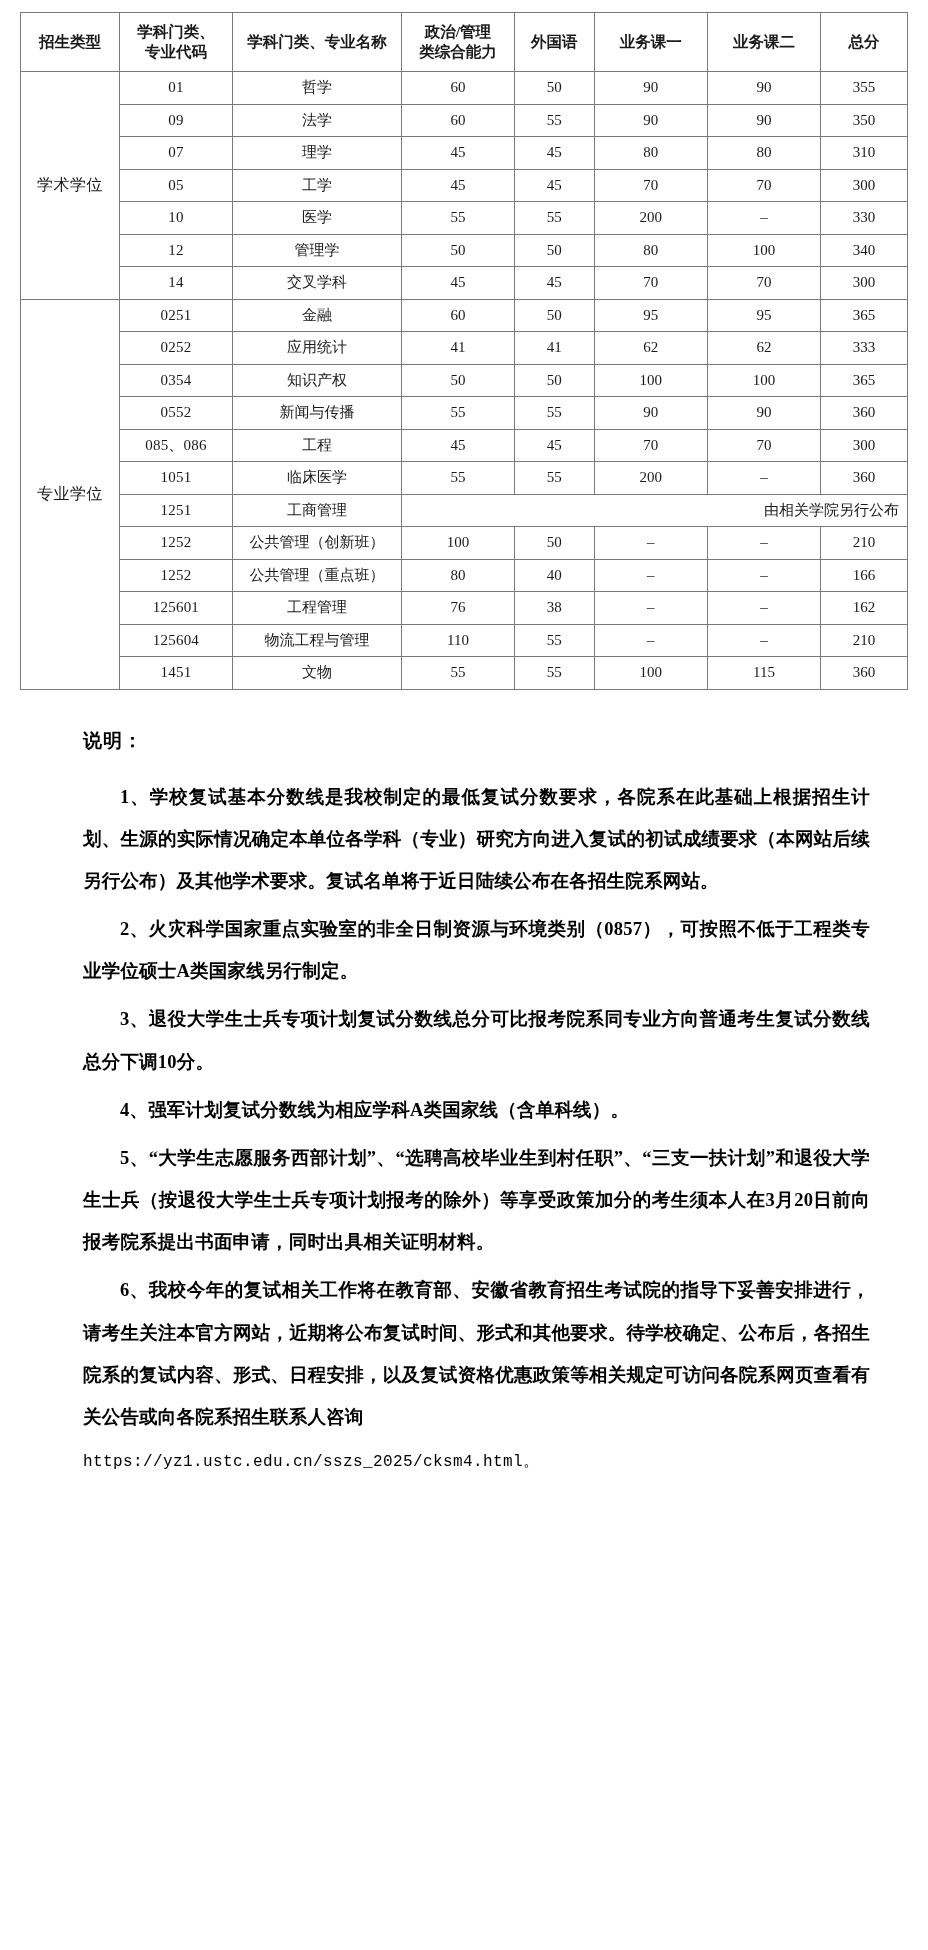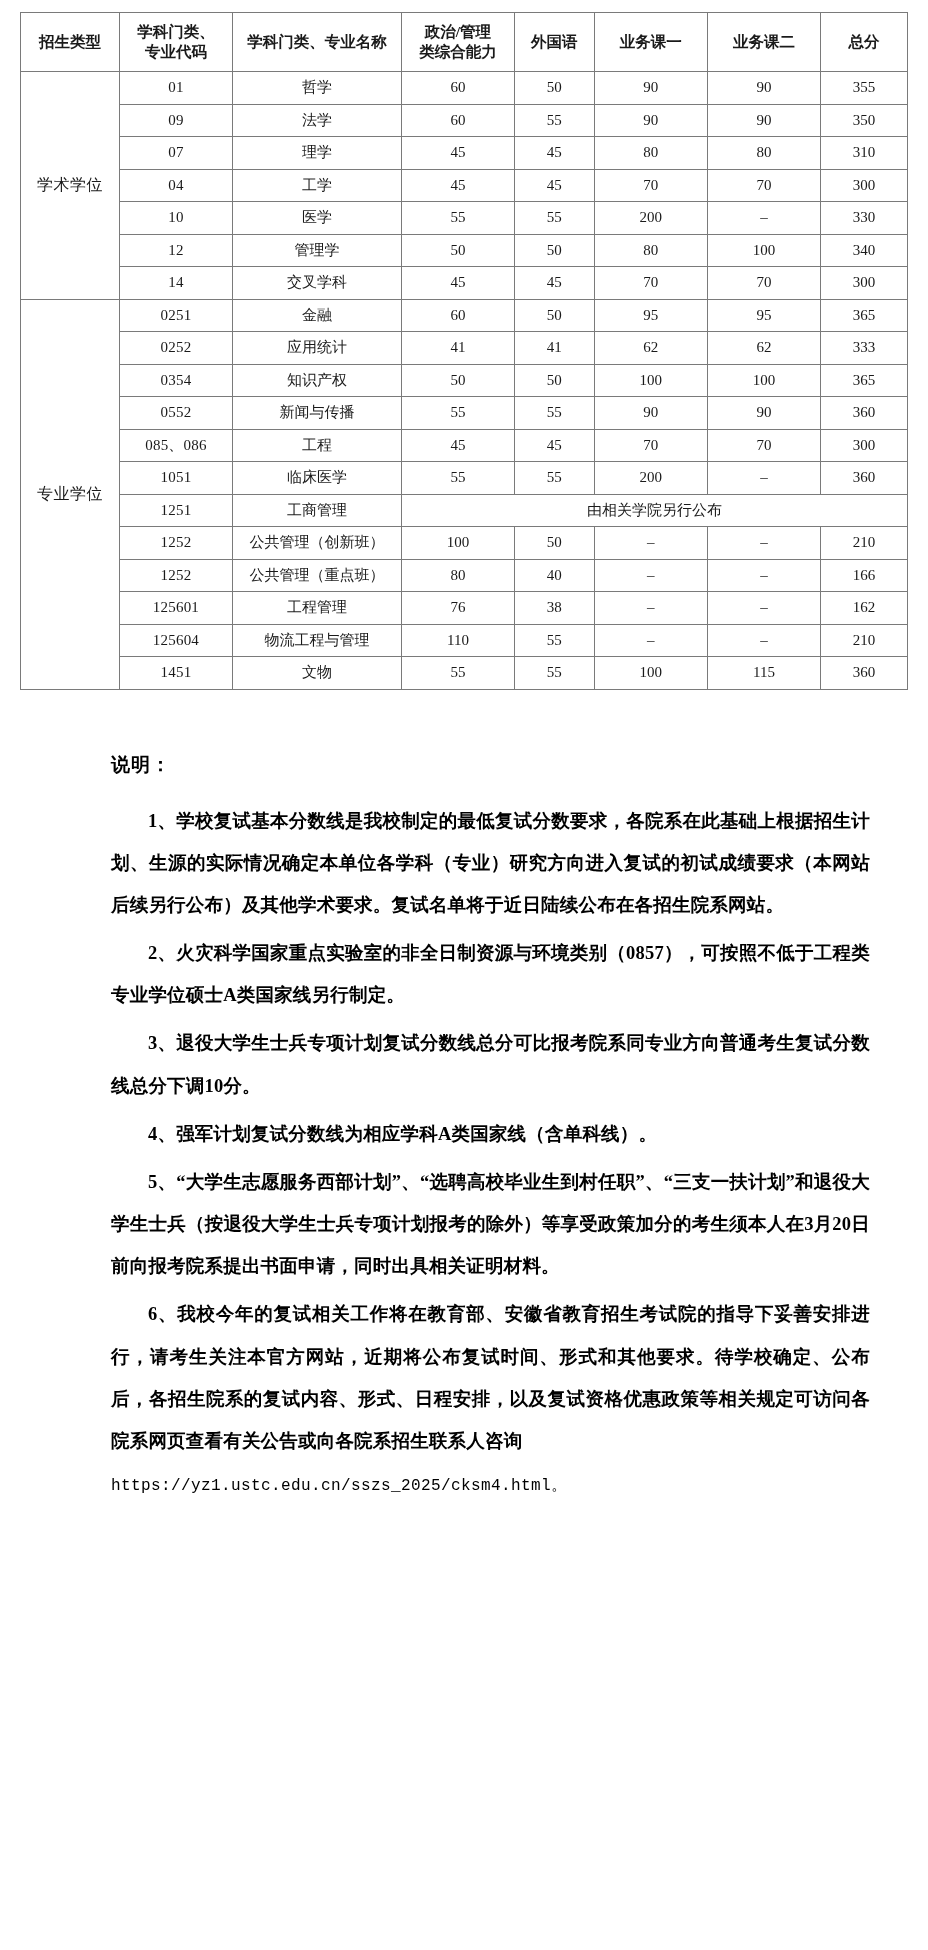--- a/index.html
+++ b/index.html
@@ -56,26 +56,26 @@
 
   td.type-cell {
     text-align: center;
     font-weight: bold;
     font-size: 16px;
     letter-spacing: 0.5px;
   }
   td.code-cell { text-align: center; font-weight: bold; padding-left: 10px; letter-spacing: 0.2px;}
   td.name-cell { text-align: center; padding-left: 10px; }
   td.num-cell  { text-align: center; }
-  td.span-note { text-align: center; padding-left: 14px; }
+  td.span-note { text-align: right; padding-left: 14px; }
 
   
   .notes {
-    padding: 0 40px 0 56px;
-    margin-top: 62px;
+    padding: 0 40px 0 28px;
+    margin-top: 38px;
     box-sizing: border-box;
     width: 928px;
   }
   .notes-title {
     font-weight: bold;
     font-size: 19px;
     margin-left: 55px;
     margin-bottom: 22px;
     letter-spacing: 1px;
   }
@@ -153,21 +153,21 @@
         <tr>
           <td class="code-cell">07</td>
           <td class="name-cell">理学</td>
           <td class="num-cell">45</td>
           <td class="num-cell">45</td>
           <td class="num-cell">80</td>
           <td class="num-cell">80</td>
           <td class="num-cell">310</td>
         </tr>
         <tr>
-          <td class="code-cell">04</td>
+          <td class="code-cell">05</td>
           <td class="name-cell">工学</td>
           <td class="num-cell">45</td>
           <td class="num-cell">45</td>
           <td class="num-cell">70</td>
           <td class="num-cell">70</td>
           <td class="num-cell">300</td>
         </tr>
         <tr>
           <td class="code-cell">10</td>
           <td class="name-cell">医学</td>

